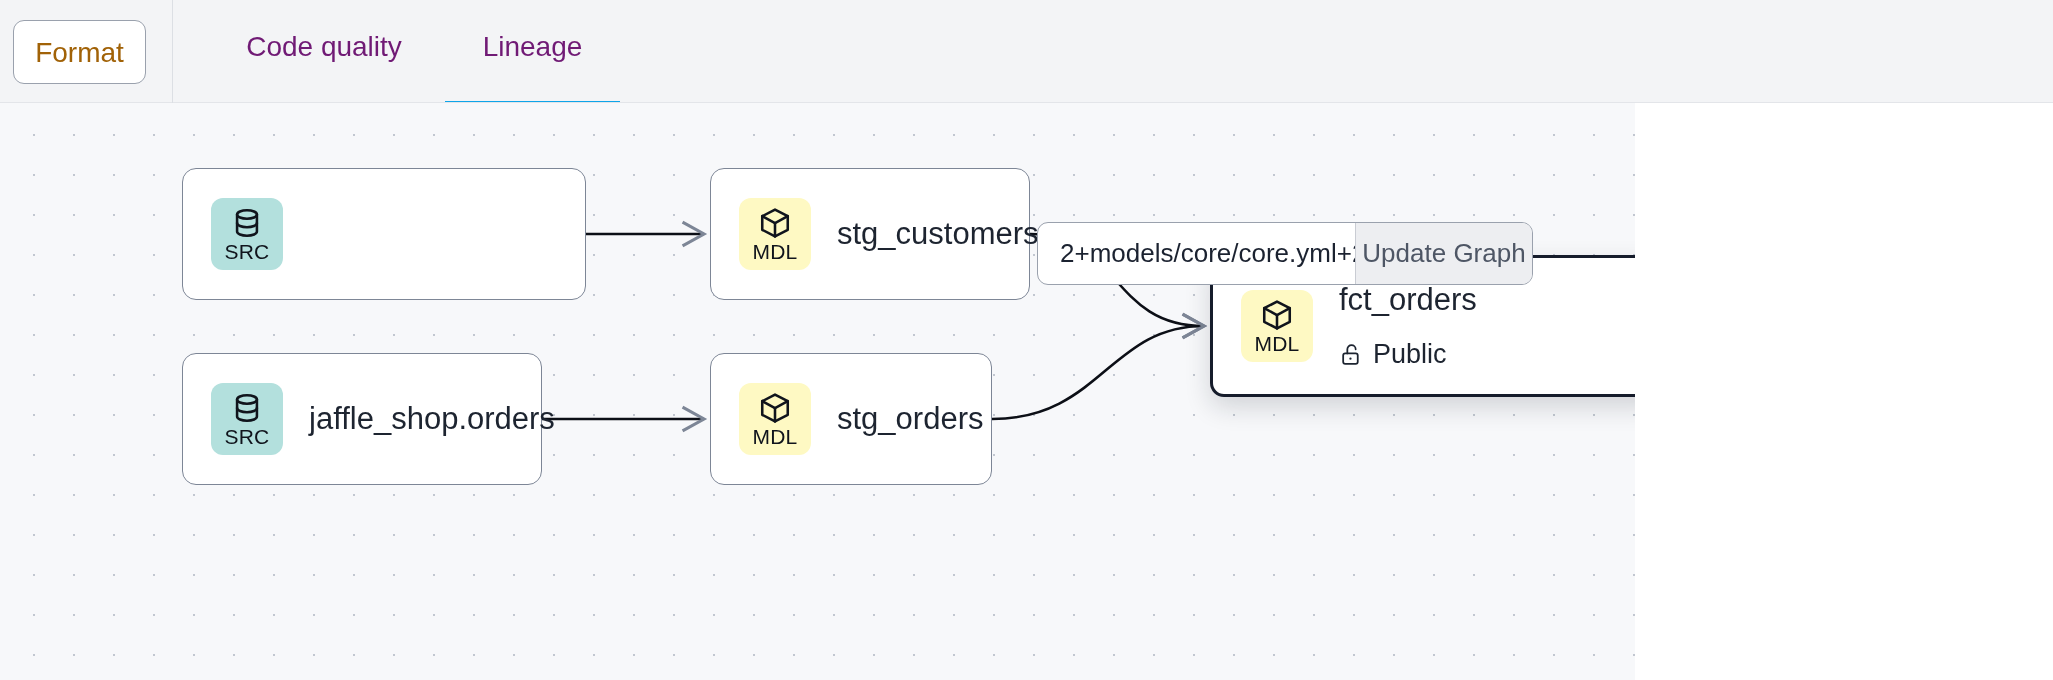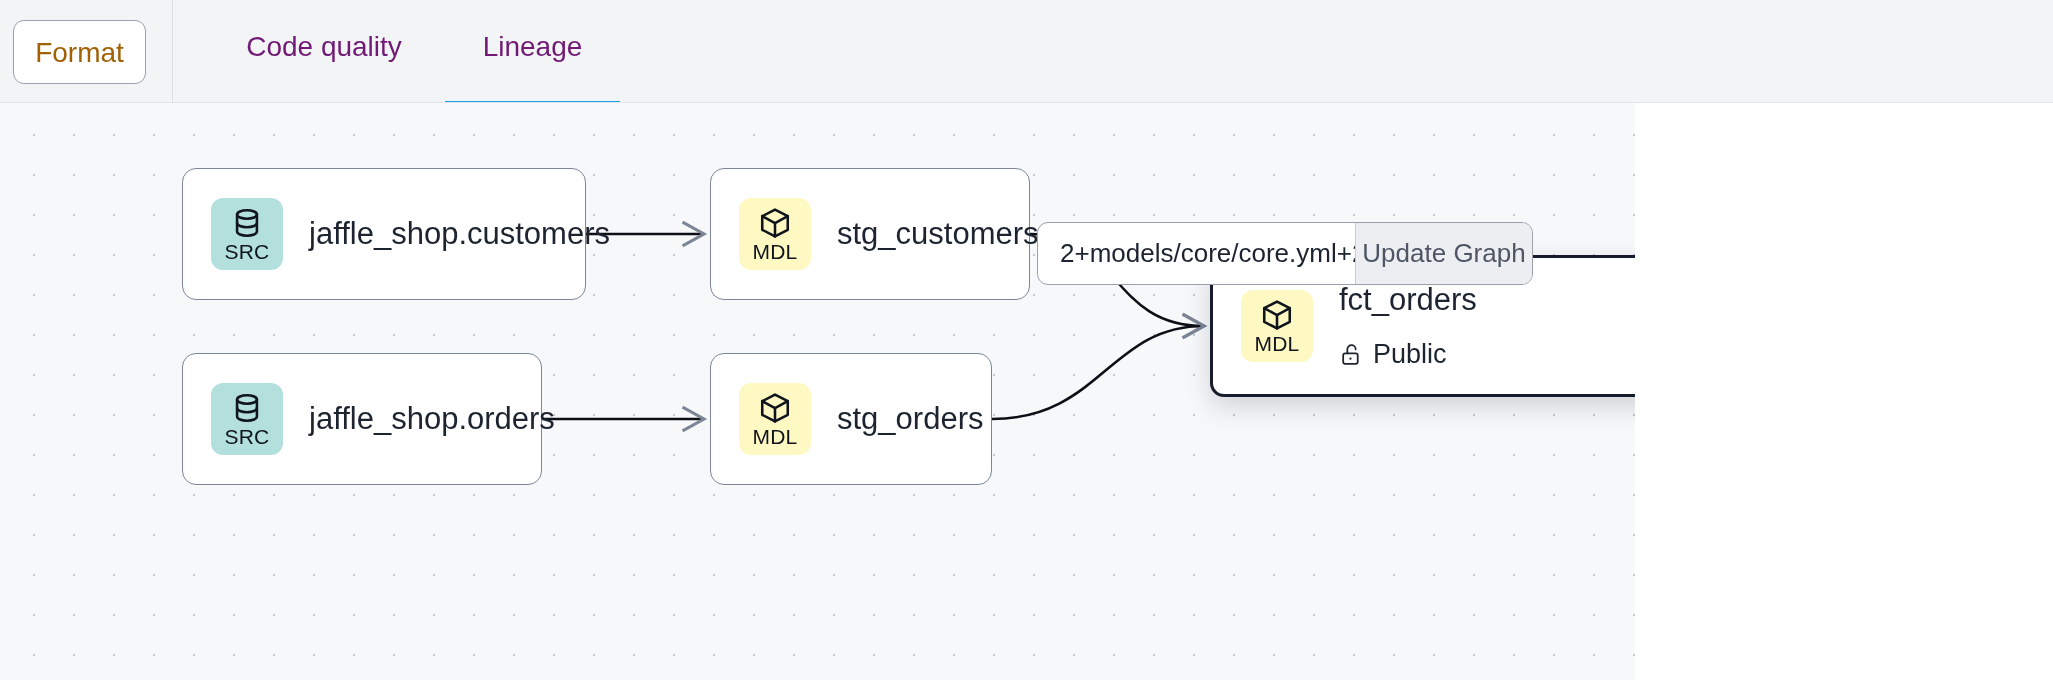--- a/index.html
+++ b/index.html
@@ -252,23 +252,20 @@
 
     <div class="node" style="left:182px; top:65px; width:404px; height:132px;">
       <div class="badge src">
         <svg width="34" height="34" viewBox="0 0 24 24" fill="none" stroke="#10141c" stroke-width="1.8" stroke-linecap="round" stroke-linejoin="round">
           <ellipse cx="12" cy="6" rx="7" ry="3"></ellipse>
           <path d="M5 6v12c0 1.66 3.13 3 7 3s7-1.34 7-3V6"></path>
           <path d="M5 12c0 1.66 3.13 3 7 3s7-1.34 7-3"></path>
         </svg>
         <span class="badge-text">SRC</span>
       </div>
-      <div class="node-body">
-        <div class="node-title">jaffle_shop.customers</div>
-      </div>
     </div>
 
     <div class="node" style="left:182px; top:250px; width:360px; height:132px;">
       <div class="badge src">
         <svg width="34" height="34" viewBox="0 0 24 24" fill="none" stroke="#10141c" stroke-width="1.8" stroke-linecap="round" stroke-linejoin="round">
           <ellipse cx="12" cy="6" rx="7" ry="3"></ellipse>
           <path d="M5 6v12c0 1.66 3.13 3 7 3s7-1.34 7-3V6"></path>
           <path d="M5 12c0 1.66 3.13 3 7 3s7-1.34 7-3"></path>
         </svg>
         <span class="badge-text">SRC</span>

